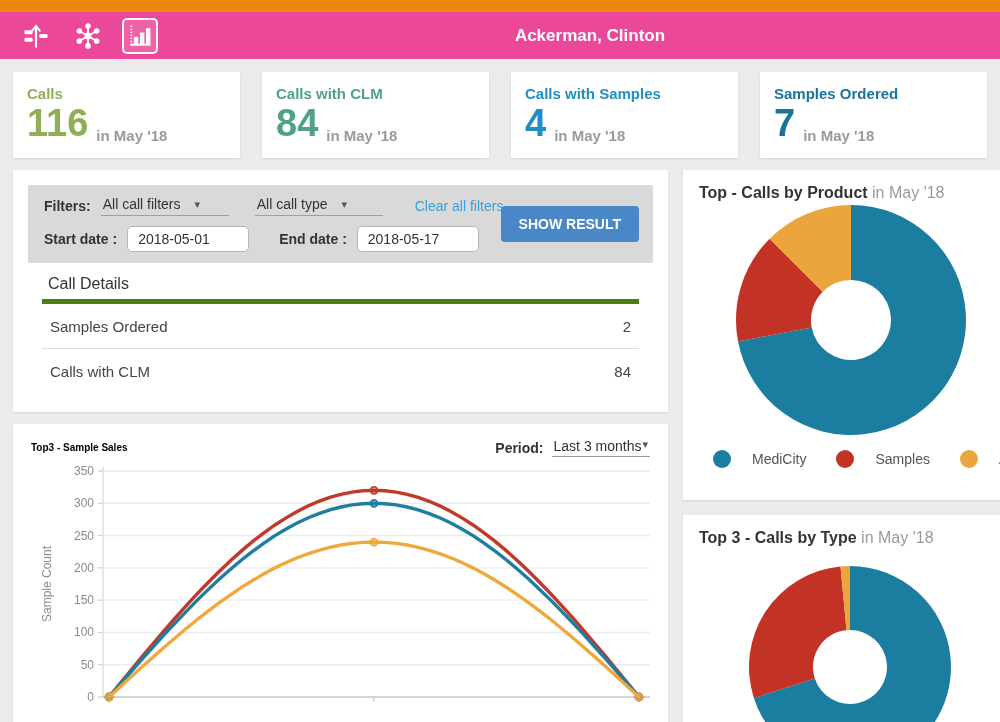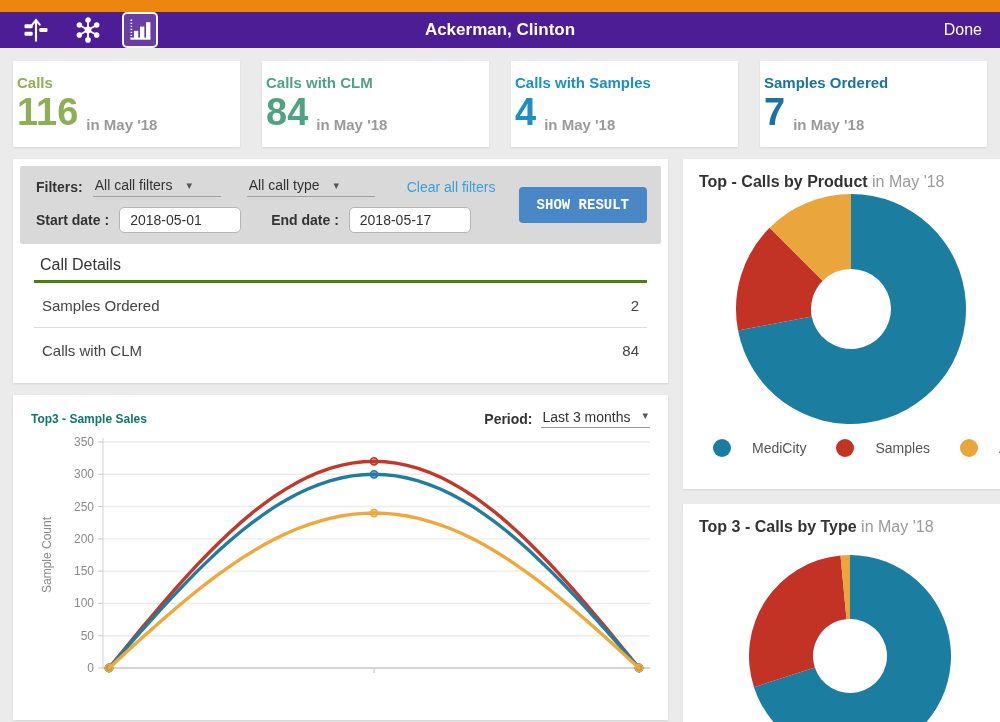--- a/index.html
+++ b/index.html
@@ -1,66 +1,66 @@
 <!DOCTYPE html>
 <html><head>
 <meta charset="utf-8">
 <style>
   * { margin:0; padding:0; box-sizing:border-box; }
   body { font-family:"Liberation Sans", sans-serif; background:#bbb; }
   .screen { width:1000px; height:722px; position:relative; overflow:hidden; background:#ebebeb; }
 
   
   .hdr-strip { height:12px; background:#ED860D; }
-  .hdr { height:36px; background:#4c1d95; display:flex; align-items:center; padding:0 18px; }
+  .hdr { height:47px; background:#ec4899; display:flex; align-items:center; padding:0 18px; }
   .hdr-icons { display:flex; align-items:center; gap:16px; width:180px; }
   .hdr-icon { width:36px; height:36px; display:flex; align-items:center; justify-content:center; cursor:pointer; }
   .hdr-icon.active { border:2px solid rgba(255,255,255,0.95); border-radius:5px; background:rgba(255,255,255,0.15); }
   .hdr-title { flex:1; text-align:center; color:#fff; font-size:17px; font-weight:bold; }
   .hdr-done { width:180px; text-align:right; color:#fff; font-size:16px; cursor:pointer; }
 
   
   .stats-row { display:flex; gap:22px; margin:13px 13px 0; }
-  .stat-card { flex:1; background:#fff; height:86px; padding:13px 4px; box-shadow:0 1px 2px rgba(0,0,0,0.10); }
+  .stat-card { flex:1; background:#fff; height:86px; padding:13px 14px; box-shadow:0 1px 2px rgba(0,0,0,0.10); }
   .stat-label { font-size:15px; font-weight:bold; margin-bottom:2px; }
   .stat-line { display:flex; align-items:flex-end; }
   .stat-value { font-size:38px; font-weight:bold; line-height:1.05; }
   .stat-period { font-size:15px; color:#9a9a9a; margin-left:8px; font-weight:bold; }
 
   
   .content { display:flex; gap:15px; margin:12px 13px 0; align-items:flex-start; }
   .col-left { width:655px; flex:none; display:flex; flex-direction:column; gap:12px; }
   .col-right { flex:1; display:flex; flex-direction:column; gap:15px; }
   .card { background:#fff; box-shadow:0 1px 2px rgba(0,0,0,0.10); }
 
   
-  .filter-card { padding:7px; }
+  .filter-card { padding:15px; }
   .filter-box { background:#d9d9d9; border-radius:2px; padding:11px 16px; position:relative; }
   .f-row { display:flex; align-items:center; font-size:14px; color:#333; }
   .f-row + .f-row { margin-top:10px; }
   .f-label { font-weight:bold; margin-right:10px; }
   .dropdown { border-bottom:1px solid #9f9f9f; padding:0 2px 3px 2px; margin-right:26px; cursor:pointer; display:inline-flex; align-items:center; gap:14px; min-width:128px; }
   .chev { font-size:11px; color:#555; }
   .link { color:#38A0DC; cursor:pointer; margin-left:6px; }
   .date-input { width:122px; height:26px; border:1px solid #b5b5b5; border-radius:5px; background:#fff; font-family:inherit; font-size:14px; color:#333; padding:0 10px; margin-right:30px; }
-  .show-btn { position:absolute; right:14px; top:50%; transform:translateY(-50%); background:#4A87C6; color:#fff; border:none; border-radius:4px; font-family:Liberation Mono, monospace; font-size:14px; font-weight:bold; padding:10px 18px; cursor:pointer; }
+  .show-btn { position:absolute; right:14px; top:50%; transform:translateY(-50%); background:#4A87C6; color:#fff; border:none; border-radius:4px; font-family:Liberation Sans, sans-serif; font-size:14px; font-weight:bold; padding:10px 18px; cursor:pointer; }
 
   
   .call-details { padding:12px 14px 4px; }
-  .cd-title { font-size:16px; color:#333; padding:0 6px 6px; border-bottom:3px solid #4d7c0f; }
+  .cd-title { font-size:16px; color:#333; padding:0 6px 6px; border-bottom:5px solid #4d7c0f; }
   .cd-row { display:flex; justify-content:space-between; font-size:15px; color:#444; padding:14px 8px 13px; border-bottom:1px solid #ddd; }
   .cd-row:last-child { border-bottom:none; }
 
   
   .chart-card { padding:14px 18px 10px; height:325px; }
   .chart-head { display:flex; justify-content:space-between; align-items:center; margin-bottom:2px; }
-  .chart-title { font-size:12px; font-weight:bold; color:#0f766e; }
+  .chart-title { font-size:10px; font-weight:bold; color:#000000; }
   .period { font-size:14px; color:#333; display:flex; align-items:center; }
   .period-label { font-weight:bold; margin-right:8px; }
-  .period-value { border-bottom:1px solid #999; padding:0 2px 2px; cursor:pointer; display:inline-flex; gap:12px; }
+  .period-value { border-bottom:1px solid #999; padding:0 2px 2px; cursor:pointer; display:inline-flex; gap:1px; }
 
   
   .donut-card1 { height:330px; padding:14px 16px; }
   .donut-card2 { height:260px; padding:14px 16px; }
   .donut-title { font-size:16px; font-weight:bold; color:#333; }
   .donut-sub { font-weight:normal; color:#9a9a9a; }
   .legend { display:flex; gap:30px; margin:6px 0 0 14px; }
   .legend-item { display:flex; align-items:center; gap:21px; font-size:14px; color:#555; }
   .legend-dot { width:18px; height:18px; border-radius:50%; }
 </style>
@@ -108,21 +108,20 @@
         <svg width="26" height="26" viewBox="0 0 30 30">
           <line x1="5" y1="3" x2="5" y2="25" stroke="#fff" stroke-width="2" stroke-dasharray="1.5,2"></line>
           <line x1="4" y1="25" x2="27" y2="25" stroke="#fff" stroke-width="2.4"></line>
           <rect x="8" y="16" width="5" height="9" fill="#fff"></rect>
           <rect x="15" y="11" width="5" height="14" fill="#fff"></rect>
           <rect x="22" y="6" width="5" height="19" fill="#fff"></rect>
         </svg>
       </div>
     </div>
     <div class="hdr-title">Ackerman, Clinton</div>
-    <div class="hdr-done">Done</div>
   </div>
 
   <div class="stats-row">
     <div class="stat-card">
       <div class="stat-label" style="color: rgb(143, 174, 85);">Calls</div>
       <div class="stat-line">
         <span class="stat-value" style="color: rgb(143, 174, 85);">116</span>
         <span class="stat-period">in May '18</span>
       </div>
     </div>

